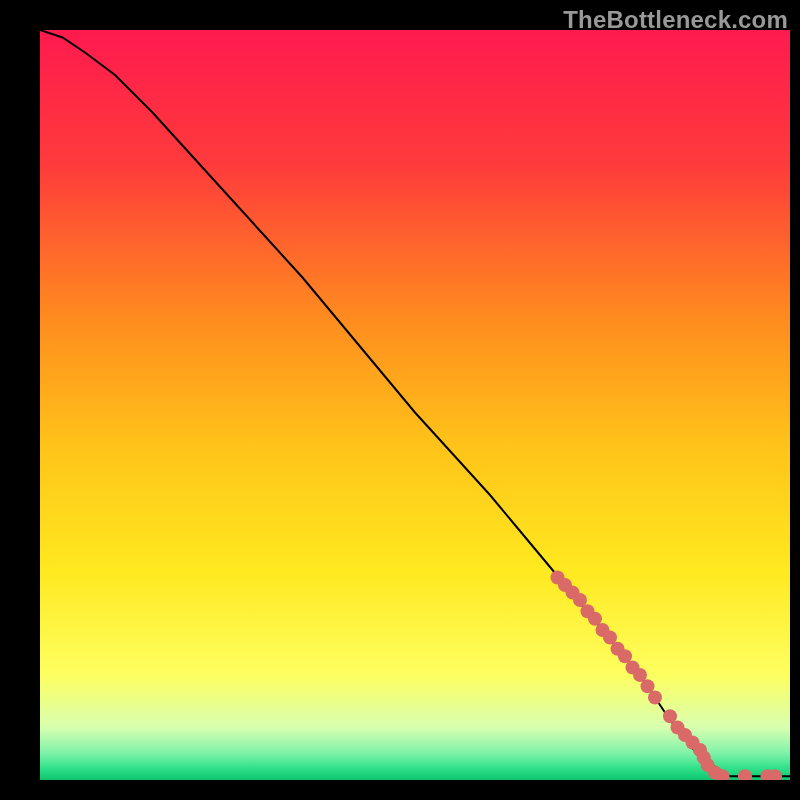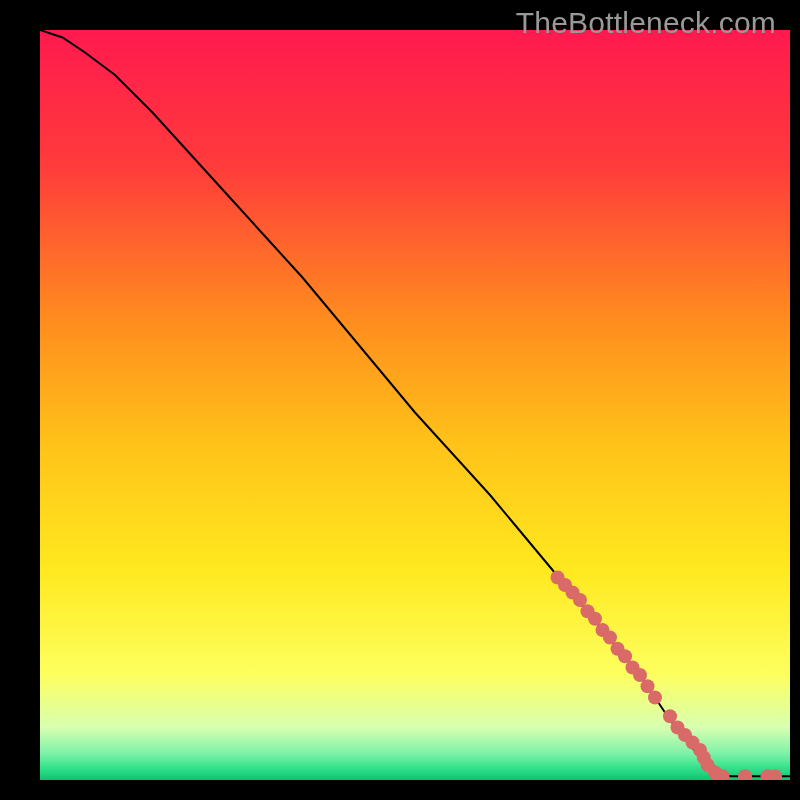--- a/index.html
+++ b/index.html
@@ -7,24 +7,24 @@
     width: 800px;
     height: 800px;
     background: #000;
     position: relative;
     font-family: Arial, Helvetica, sans-serif;
     overflow: hidden;
   }
   .watermark {
     position: absolute;
     top: 6px;
-    right: 24px;
+    right: 12px;
     color: #999;
-    font-size: 30px;
-    font-weight: 400;
+    font-size: 24px;
+    font-weight: 700;
     z-index: 10;
     letter-spacing: 0.2px;
   }
   .plot-area {
     position: absolute;
     left: 40px;
     top: 30px;
     width: 750px;
     height: 750px;
   }

